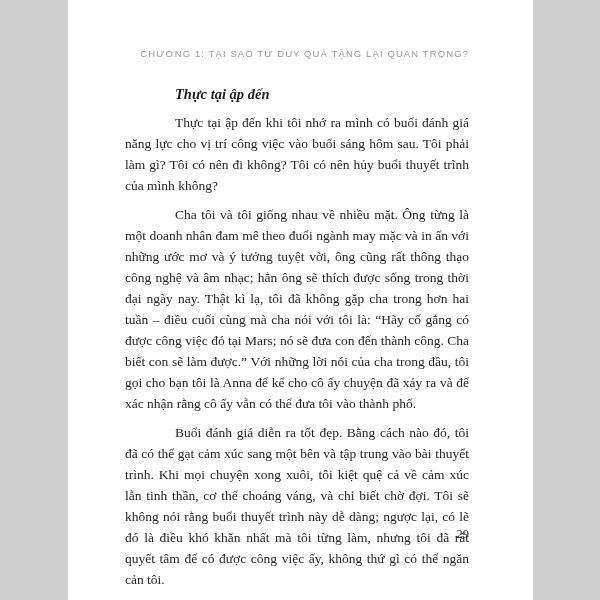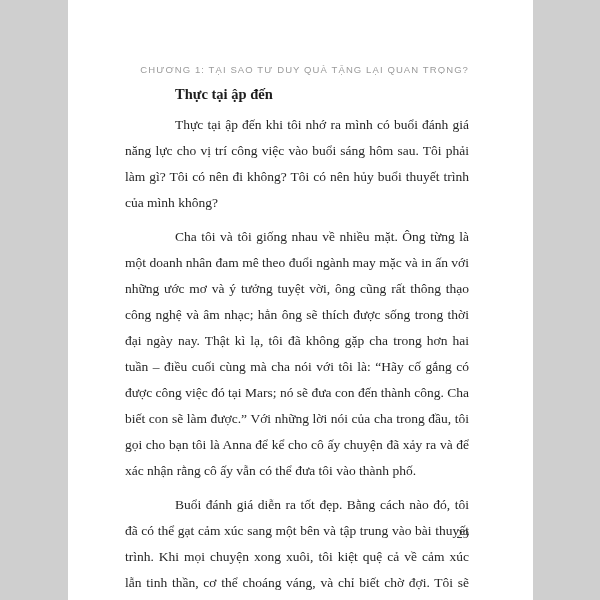--- a/index.html
+++ b/index.html
@@ -29,43 +29,43 @@
     position: absolute;
     top: 48px;
     left: 57px;
     right: 64px;
     text-align: right;
     font-family: "Liberation Sans", "DejaVu Sans", sans-serif;
     font-size: 9.5px;
     letter-spacing: 1.1px;
     color: #9a9a9a;
     white-space: nowrap;
-    margin-top: 16px;
   }
   .content {
     position: absolute;
     top: 85px;
     left: 57px;
     width: 344px;
     color: #262626;
   }
   .section-heading {
     margin: 0 0 9px 0;
     padding-left: 50px;
     font-size: 14.5px;
     line-height: 18px;
     font-weight: bold;
+    font-style: italic;
     color: #1d1d1d;
   }
   .body-text p {
     margin: 0 0 8px 0;
     text-indent: 50px;
     text-align: justify;
     font-size: 13.5px;
-    line-height: 26px;
+    line-height: 21px;
     color: #262626;
     hyphens: none;
   }
   .folio {
     position: absolute;
     top: 527px;
     left: 57px;
     width: 344px;
     text-align: right;
     font-size: 12.5px;

